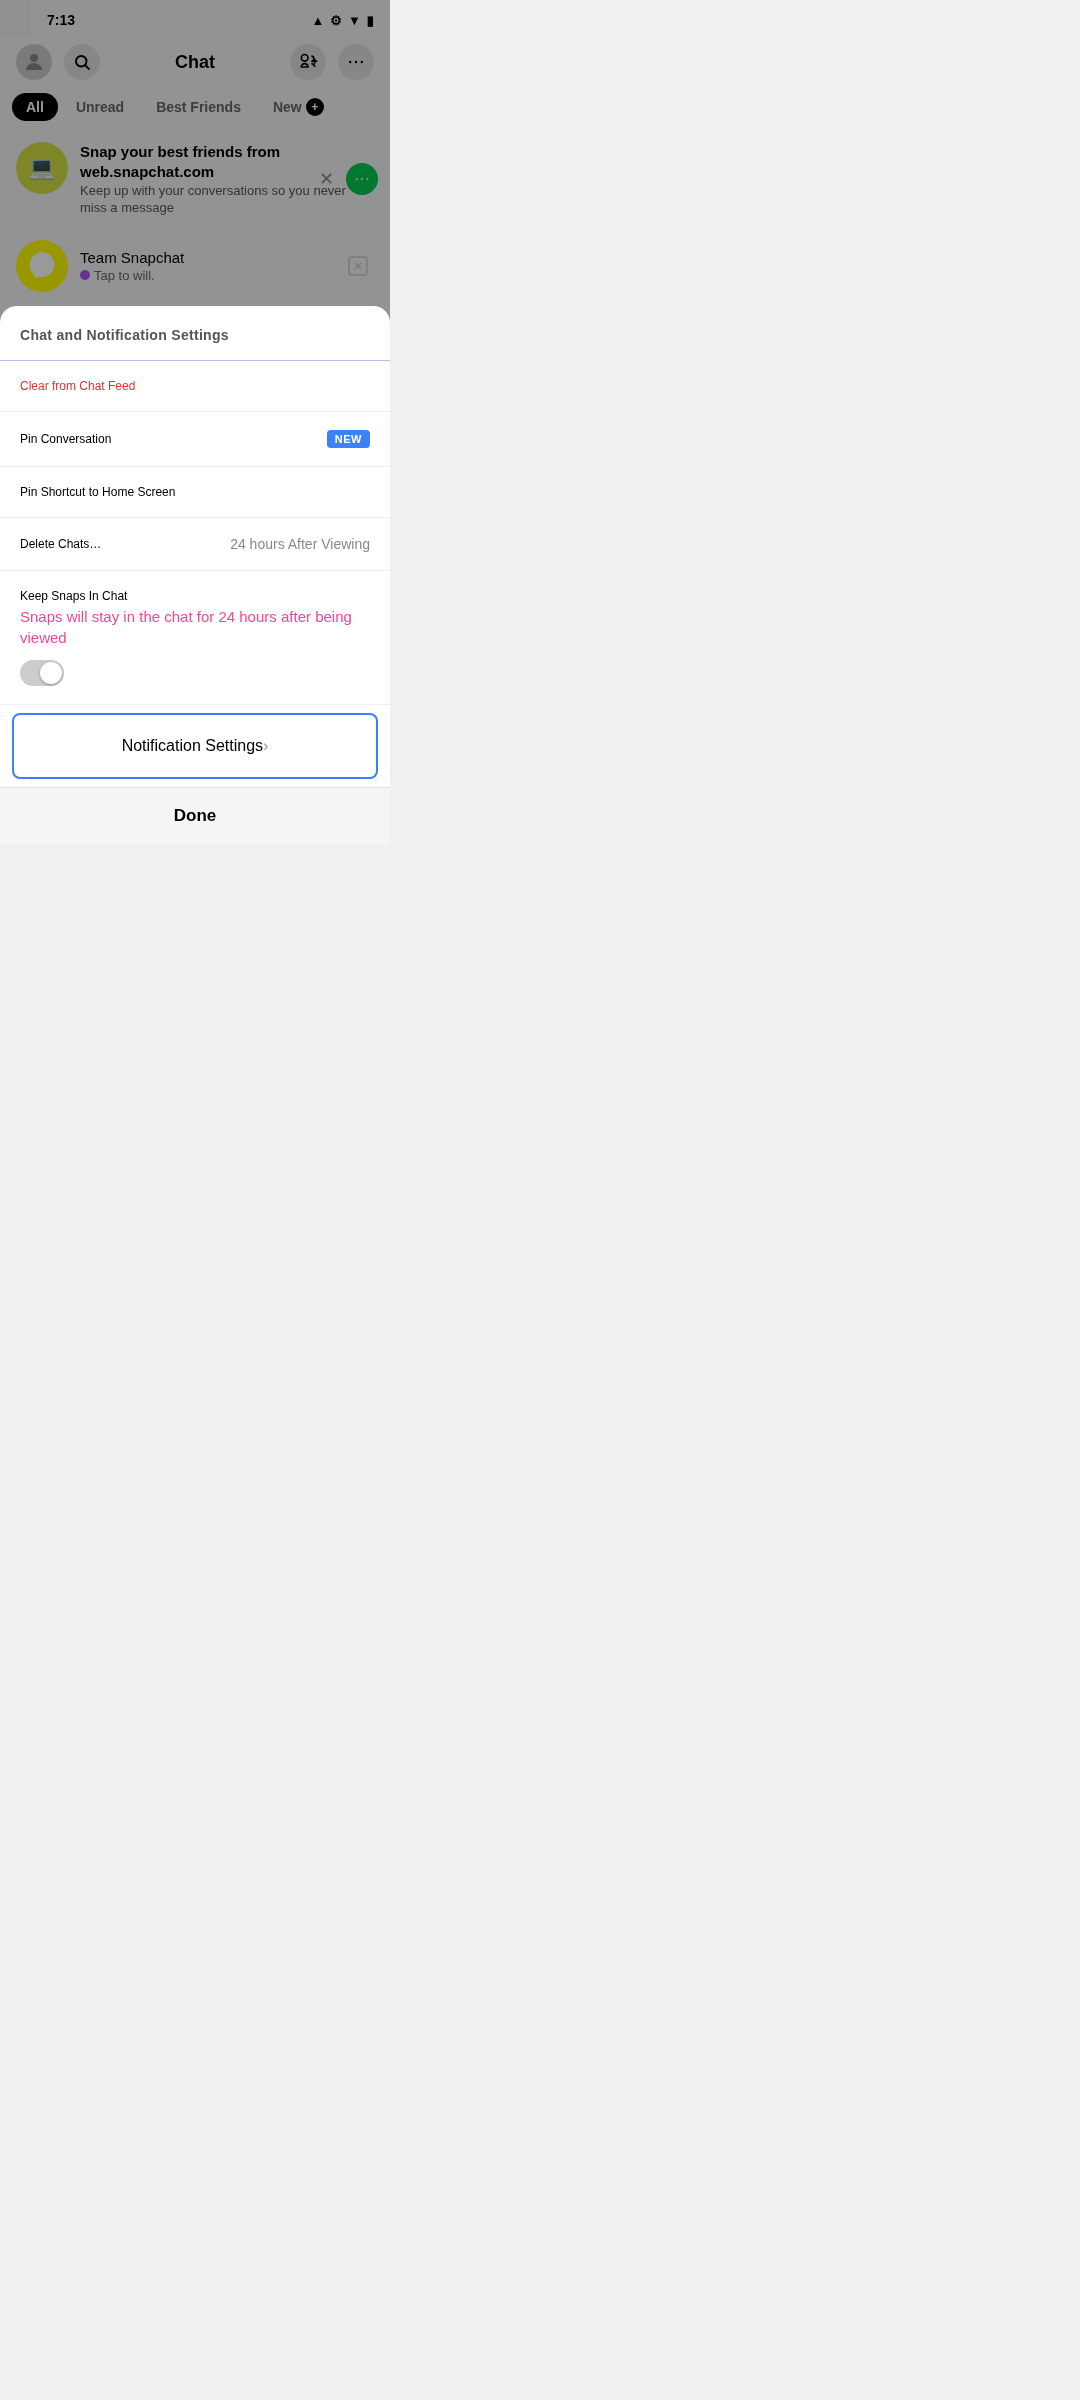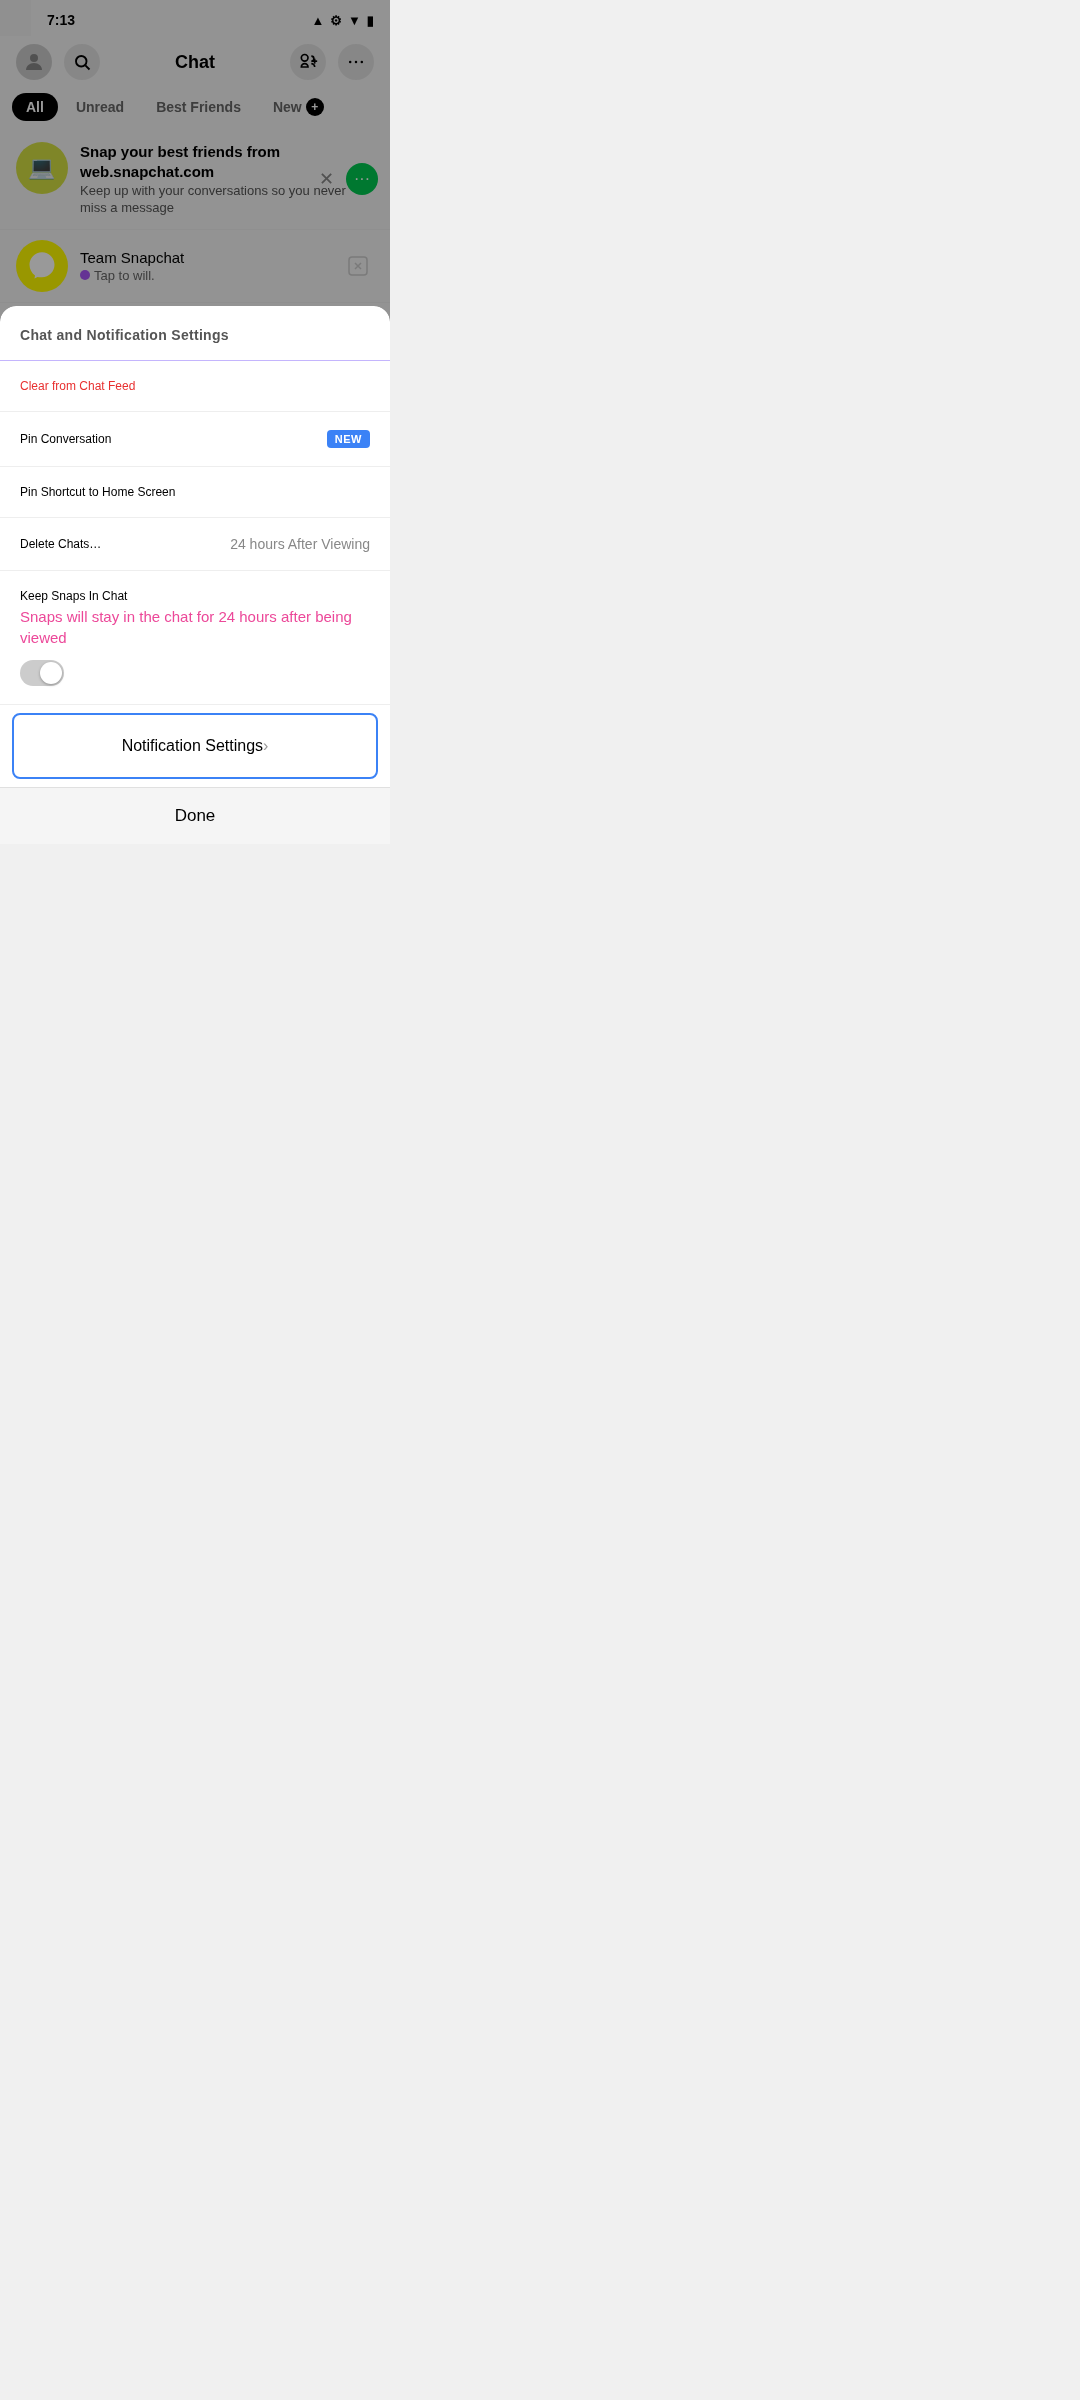--- a/index.html
+++ b/index.html
@@ -428,21 +428,21 @@
     .chevron-icon {
       font-size: 16px;
       color: #999;
     }
 
     .done-btn {
       background: #f5f5f5;
       padding: 18px 20px;
       text-align: center;
       font-size: 17px;
-      font-weight: 400;
+      font-weight: 700;
       color: #000;
       cursor: pointer;
       border-top: 1px solid #e0e0e0;
     }
 
     .divider {
       height: 1px;
       background: #eee;
     }
   </style>

